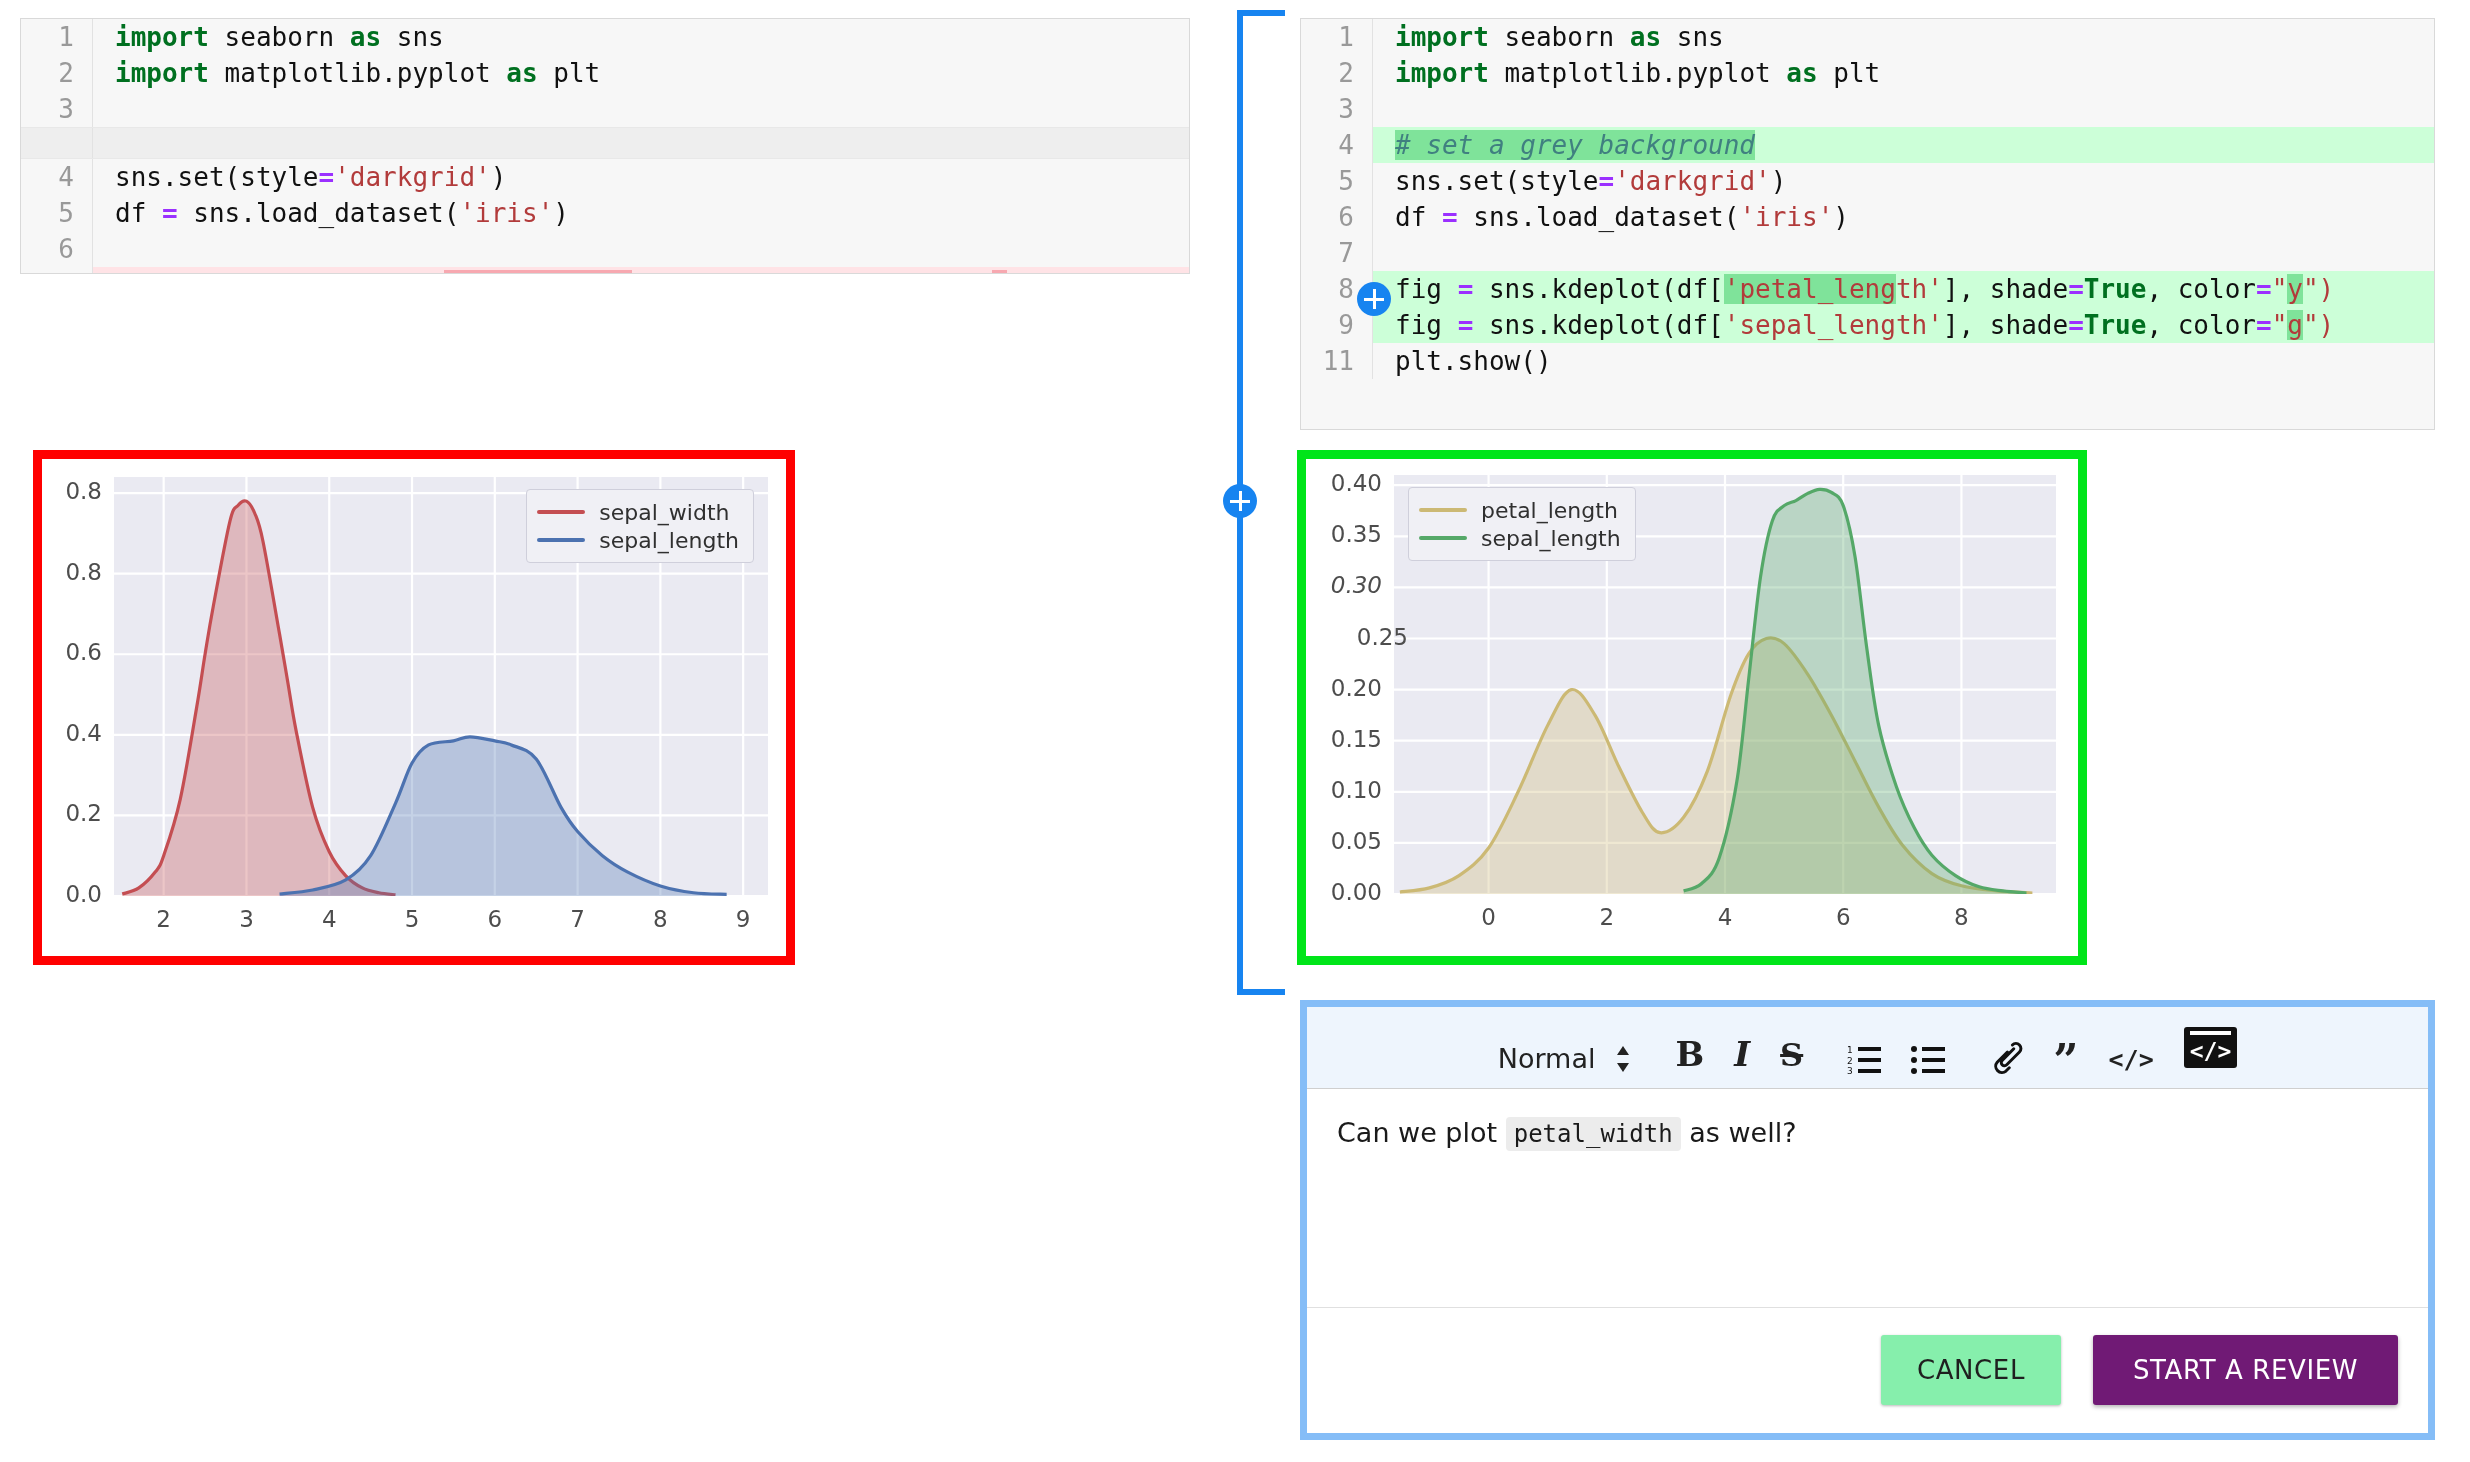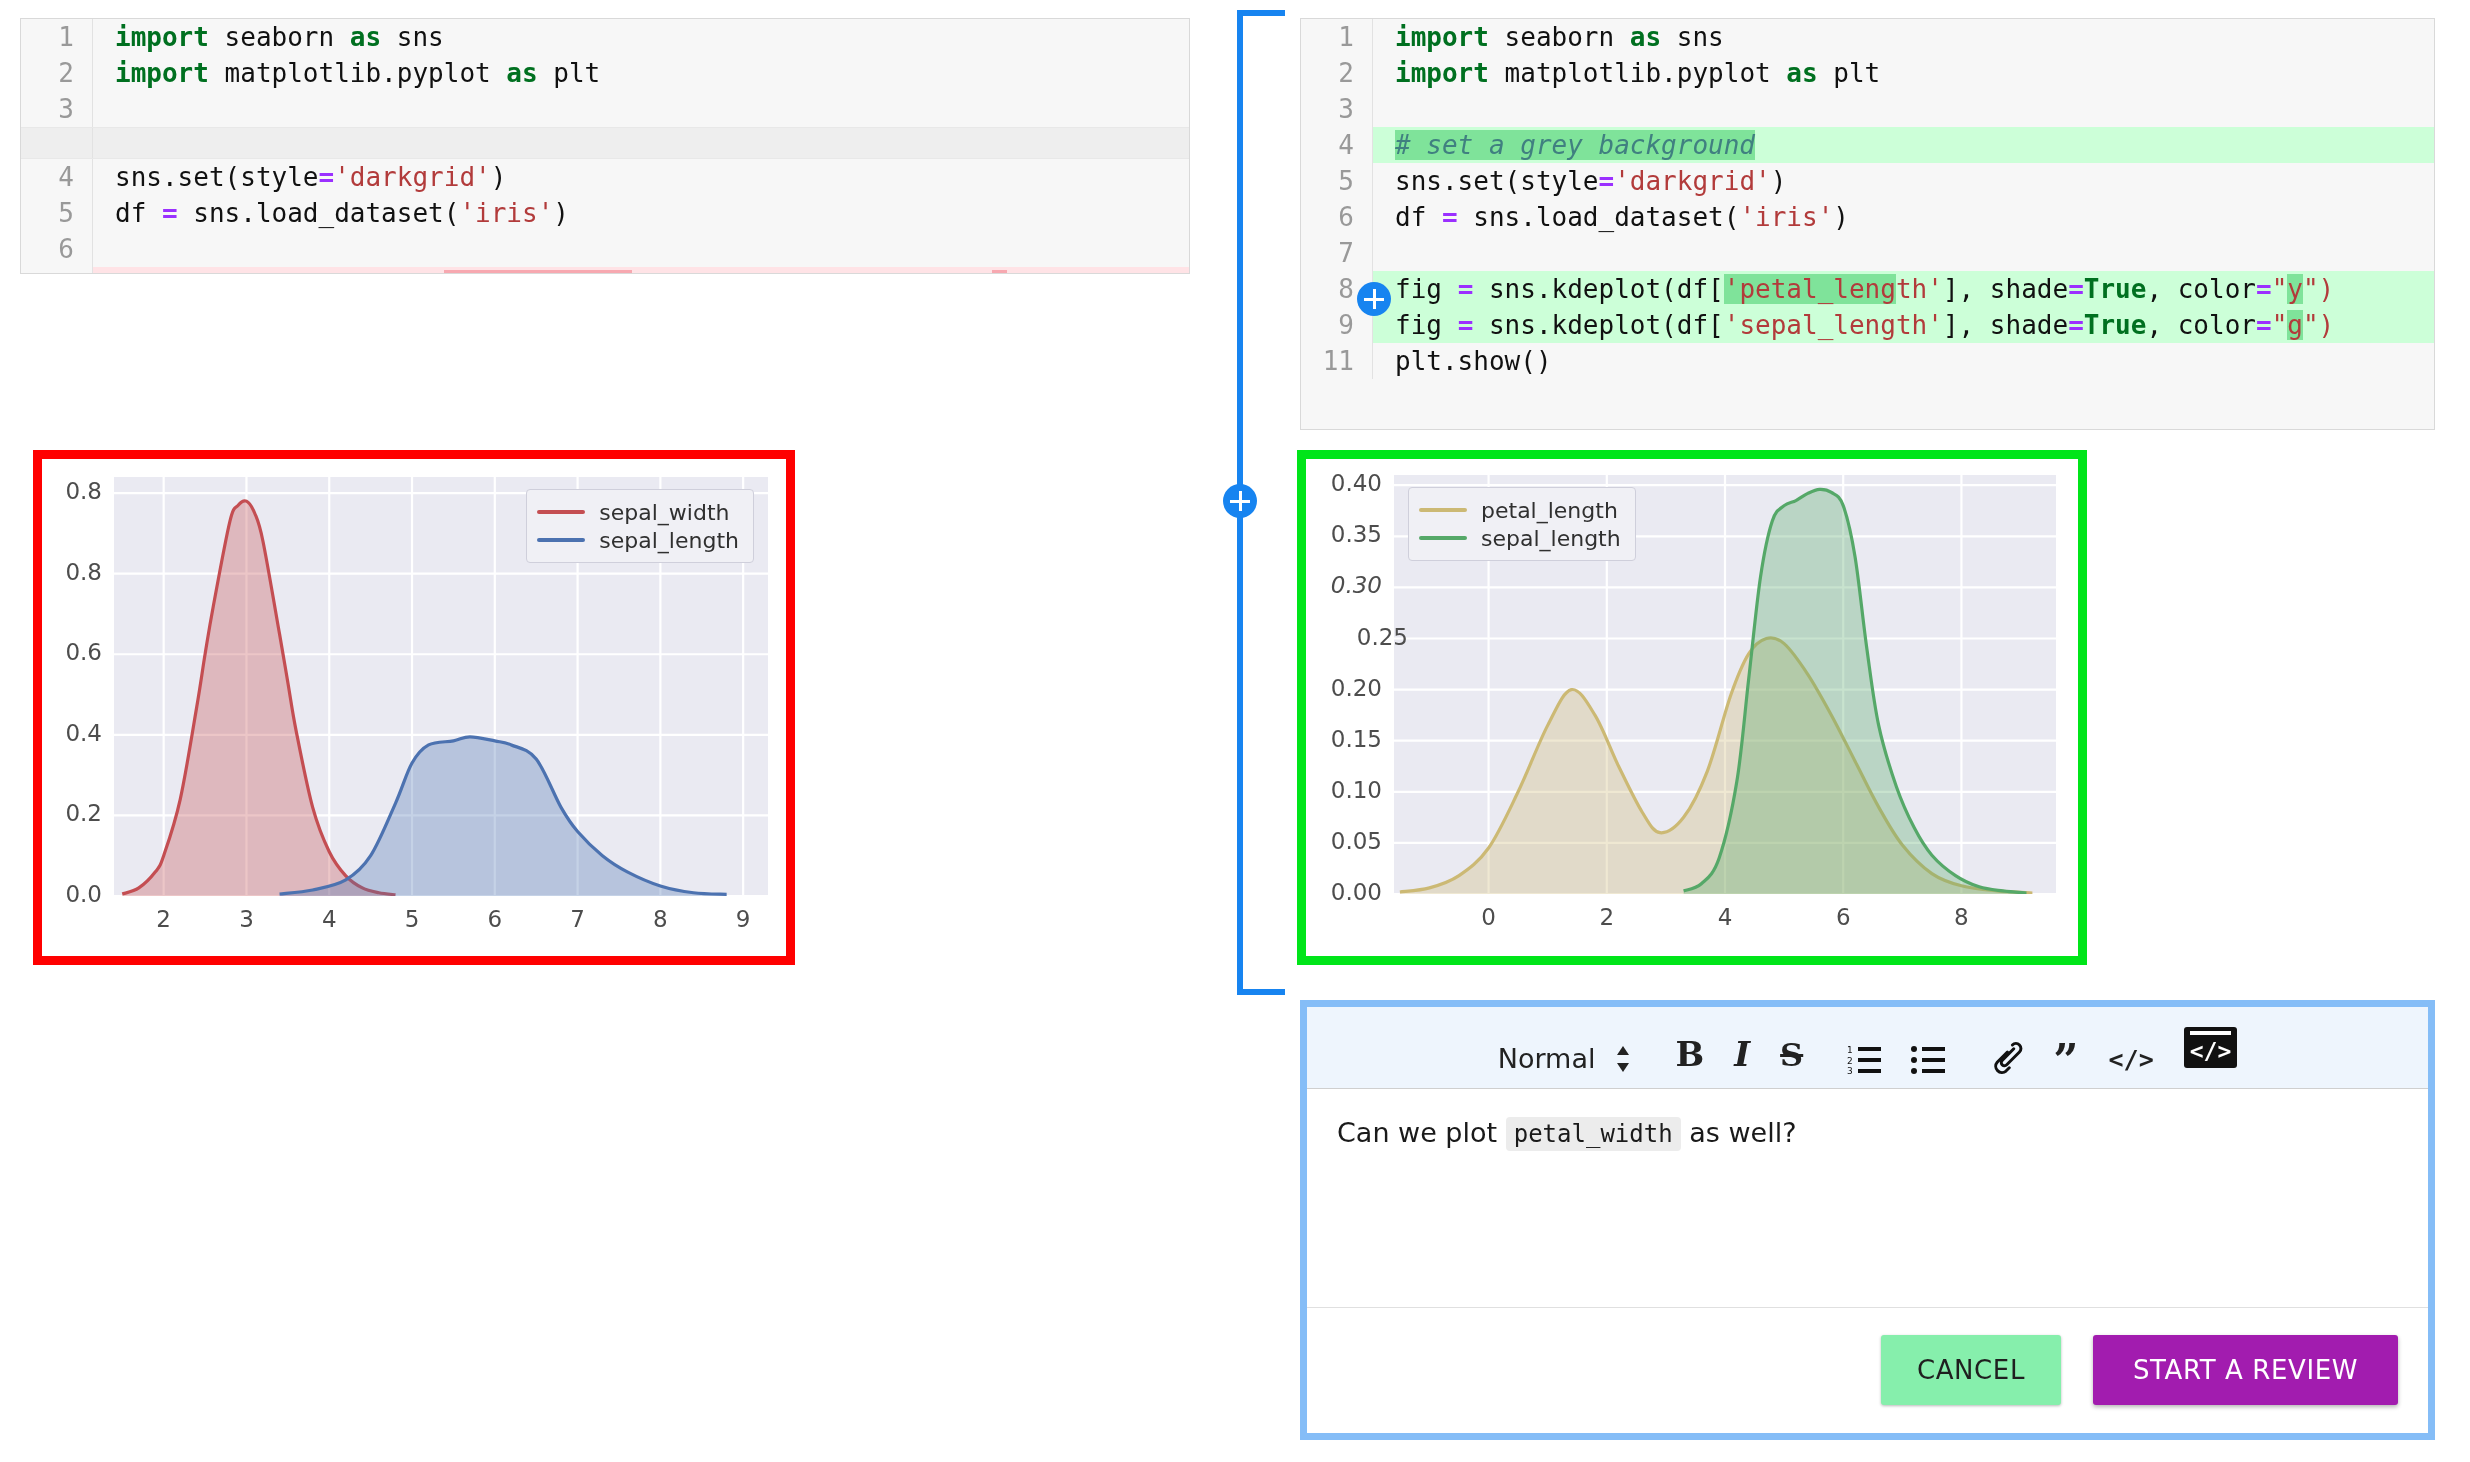--- a/index.html
+++ b/index.html
@@ -79,21 +79,21 @@
   .cc-p{font-size:27px;color:#1a1a1a;margin:0 0 34px 0;line-height:1.3;
         font-family:"DejaVu Sans","Liberation Sans",sans-serif;}
   .inline-code{font-family:"DejaVu Sans Mono","Liberation Mono",monospace;font-size:24px;
                background:#ececec;border-radius:4px;padding:3px 8px;}
   .cc-footer{border-top:1px solid #e0e0e0;display:flex;align-items:center;
              justify-content:flex-end;padding:0 30px;box-sizing:border-box;}
   .btn{border:none;cursor:pointer;font-size:26px;letter-spacing:.6px;
        font-family:"DejaVu Sans","Liberation Sans",sans-serif;border-radius:3px;}
   .btn-cancel{background:#86efac;color:#1f1f1f;padding:20px 36px;
               box-shadow:0 1px 3px rgba(0,0,0,.28);}
-  .btn-review{background:#a21caf;color:#ffffff;padding:20px 40px;
+  .btn-review{background:#701a75;color:#ffffff;padding:20px 40px;
               box-shadow:0 2px 4px rgba(0,0,0,.3);}
 
   svg{display:block;}
 </style>
 </head>
 <body>
 
 <div class="code-panel" id="left-panel" style="left:20px;top:18px;width:1170px;height:256px;">
   <div class="code-rows" id="left-rows">
       <div class="code-row">

